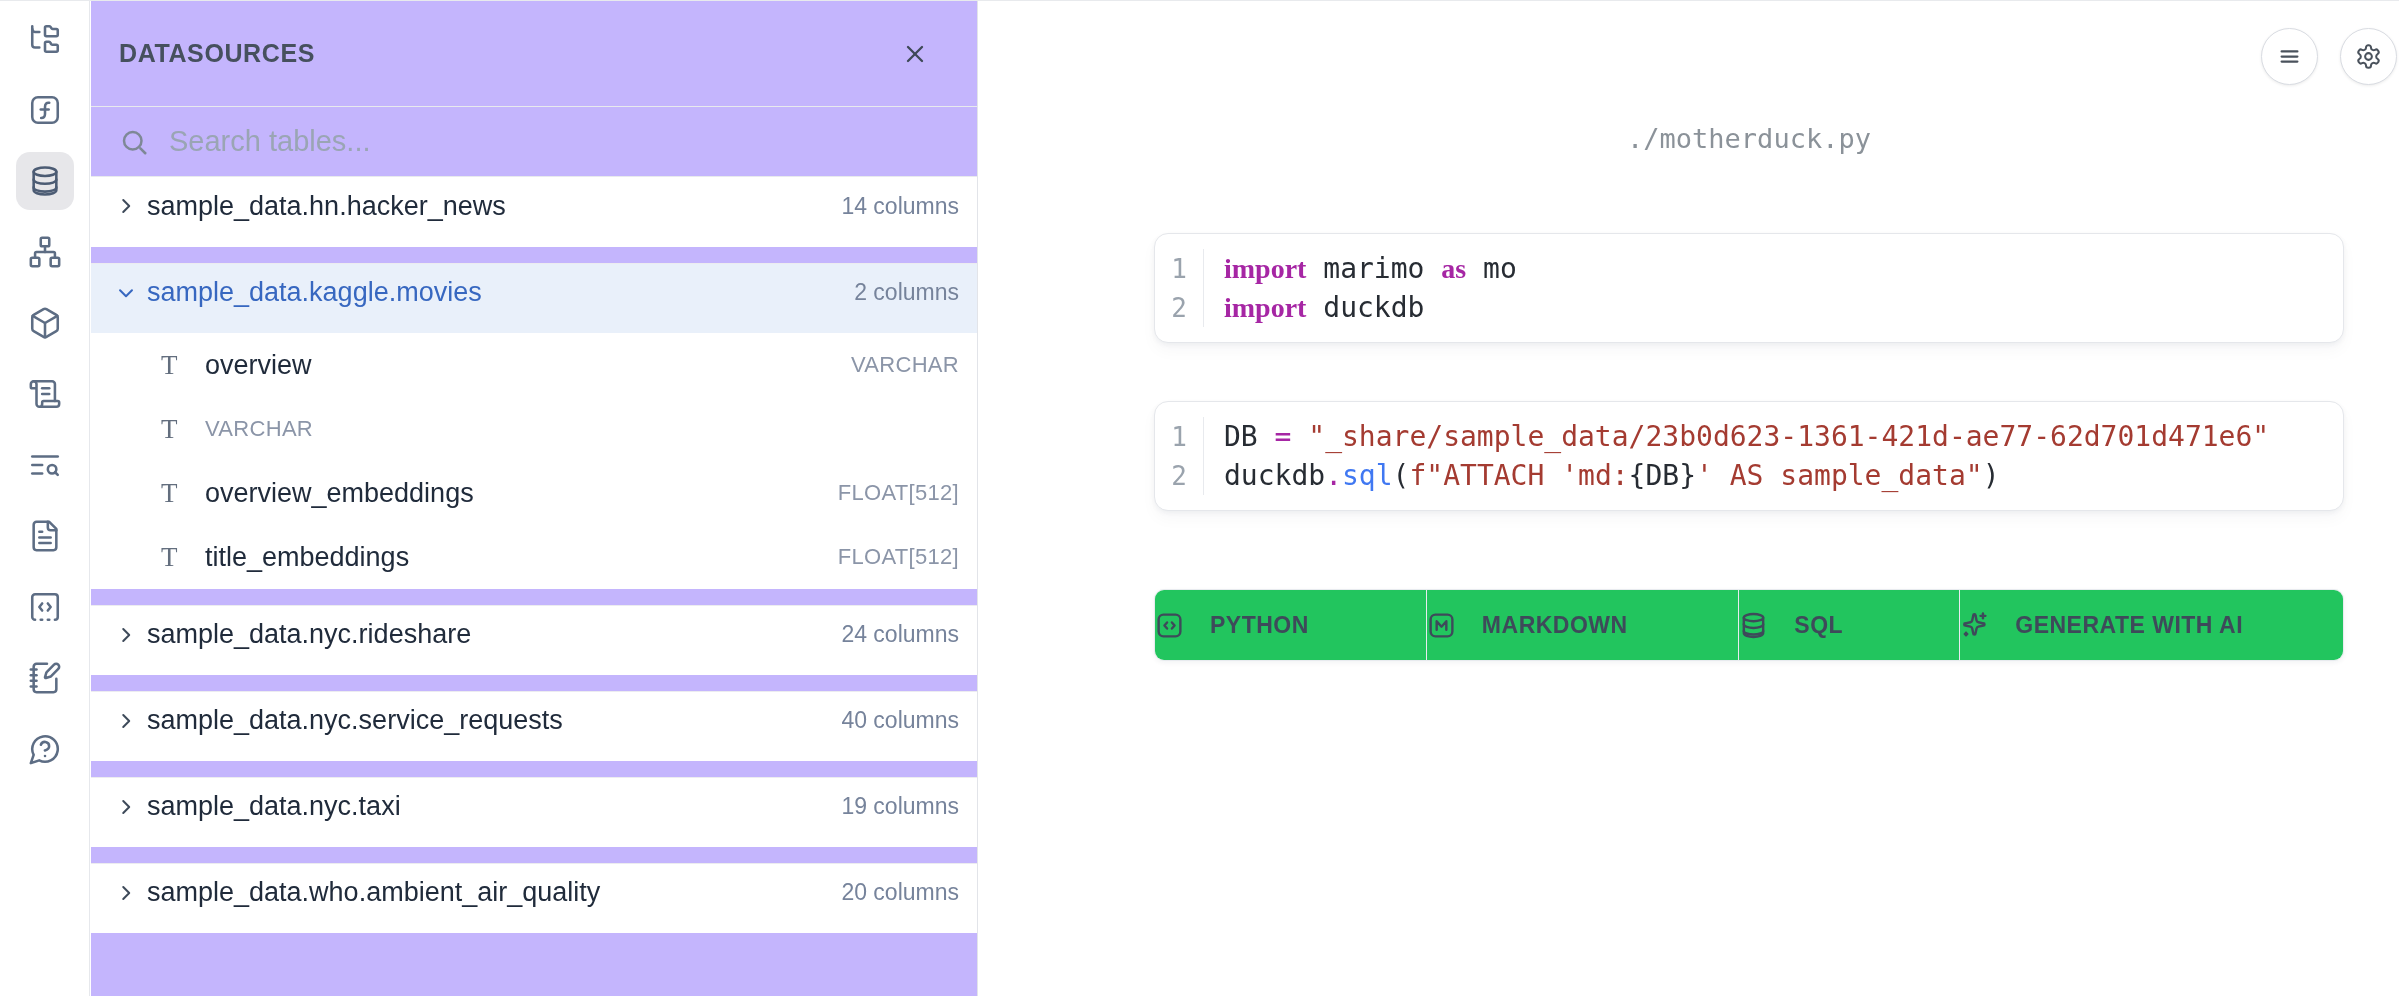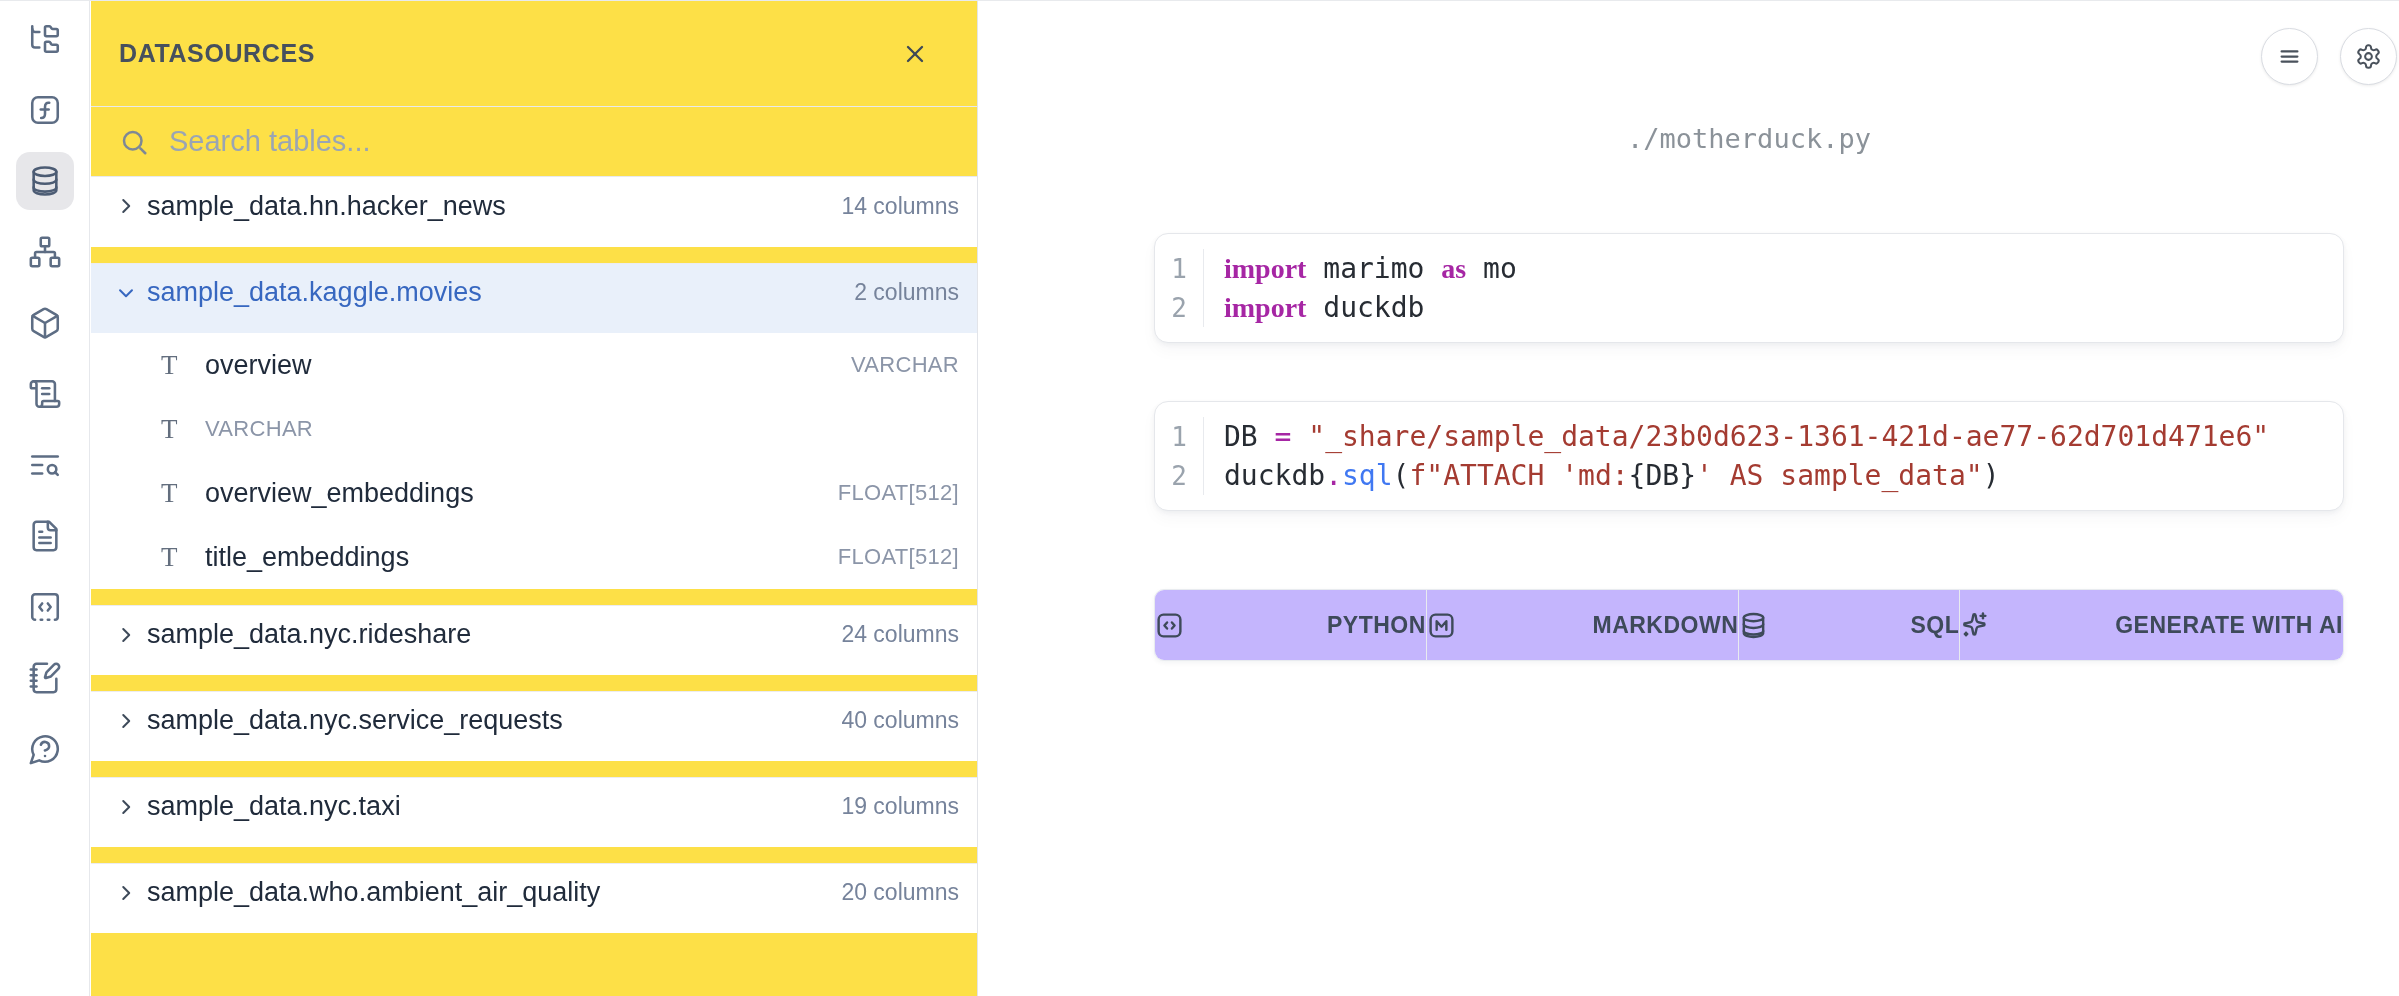--- a/index.html
+++ b/index.html
@@ -28,21 +28,21 @@
     width:58px;height:58px;border-radius:14px;margin-bottom:13px;
     display:flex;align-items:center;justify-content:center;
     color:var(--slate-icon);cursor:pointer;flex:0 0 auto;
   }
   .rail-btn svg{width:34px;height:34px;}
   .rail-btn.active{background:#e7e7ea;color:#4c5c74;}
 
   
   .panel{
     position:absolute;left:91px;top:0;width:887px;height:996px;
-    background:#fde047;border-right:1px solid #e2e4e9;
+    background:#c4b5fd;border-right:1px solid #e2e4e9;
   }
   .panel-header{
     height:106px;display:flex;align-items:center;
     padding:0 42px 0 28px;border-bottom:1px solid var(--line);
   }
   .panel-title{
     font-size:25px;font-weight:bold;letter-spacing:.6px;color:var(--ink-soft);
   }
   .close-btn{
     margin-left:auto;background:none;border:none;cursor:pointer;
@@ -120,22 +120,22 @@
   .tk-fn{color:var(--fn);}
   .tk-str{color:var(--str);}
   .tk-plain{color:var(--code);}
 
   .add-bar{
     position:absolute;top:588px;left:0;width:100%;height:72px;
     display:flex;background:#fff;border:1px solid #e8ebef;border-radius:10px;
     box-shadow:0 2px 5px rgba(20,30,50,.05);overflow:hidden;
   }
   .abtn{
-    display:flex;align-items:center;justify-content:space-between;gap:15px;
-    cursor:pointer;color:#3e4a5a;background:#c4b5fd;border:none;
+    display:flex;align-items:center;justify-content:flex-start;gap:26px;
+    cursor:pointer;color:#3e4a5a;background:#22c55e;border:none;
     font-family:"Liberation Sans",sans-serif;
     font-size:23px;font-weight:bold;letter-spacing:.5px;white-space:nowrap;
   }
   .abtn + .abtn{border-left:1px solid #e8ebef;}
   .abtn svg{width:29px;height:29px;flex:0 0 auto;}
   .abtn.w1{flex:0 0 22.8%;} .abtn.w2{flex:0 0 26.3%;} .abtn.w3{flex:0 0 18.6%;} .abtn.w4{flex:1;}
 </style>
 </head>
 <body>
 

